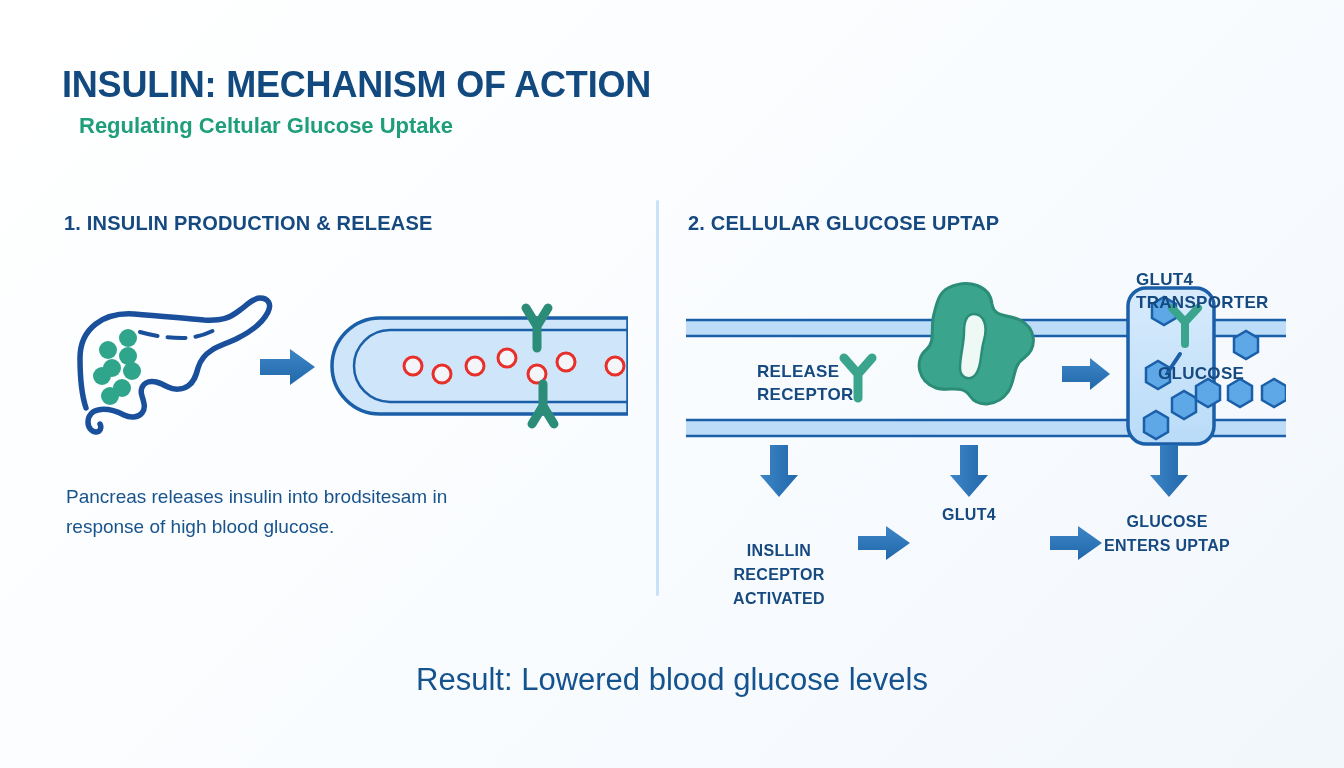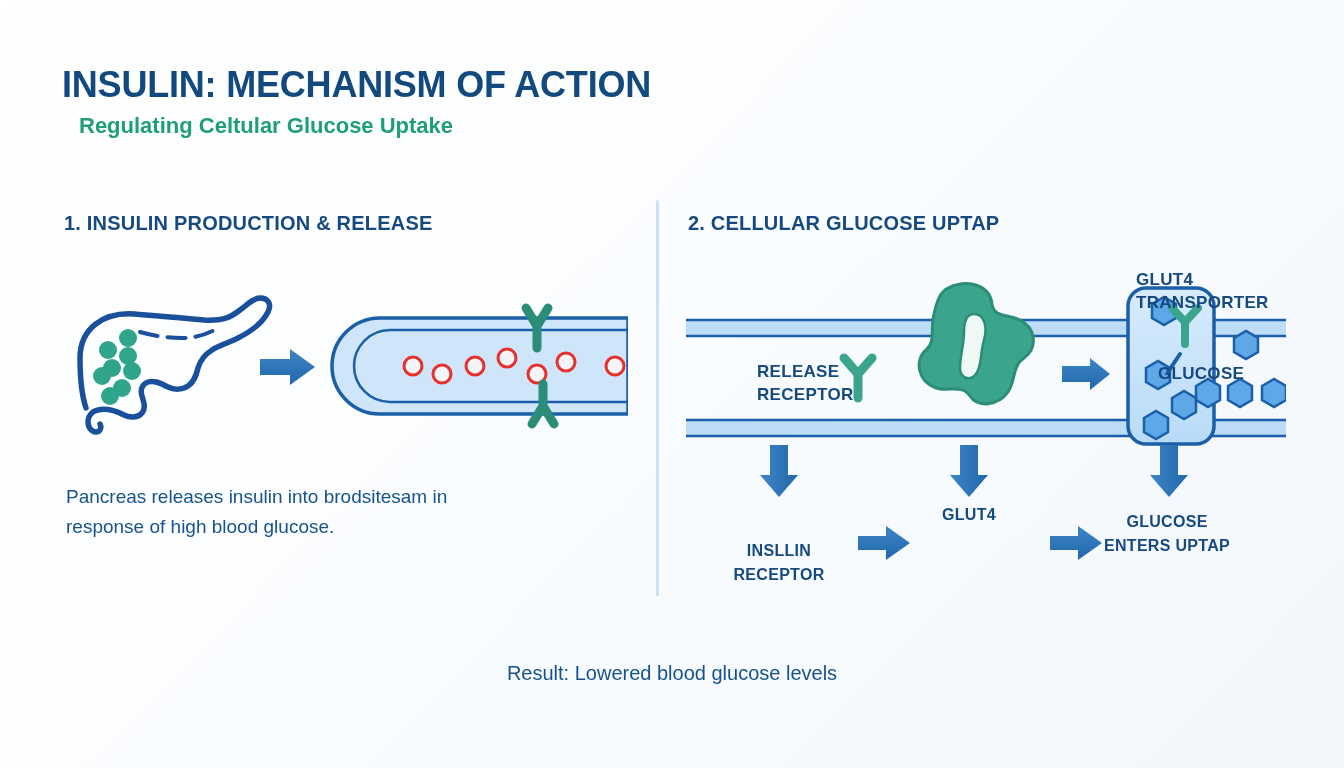--- a/index.html
+++ b/index.html
@@ -74,21 +74,21 @@
     color: #15497f; line-height: 24px; text-align: center;
     white-space: nowrap;
   }
   #flow-1 { left: 690px; top: 503px; width: 178px; margin-top: 36px; }
   #flow-2 { left: 880px; top: 503px; width: 178px; }
   #flow-3 { left: 1078px; top: 510px; width: 178px; }
   
   .result {
     position: absolute; left: 0; top: 662px; width: 1344px;
     text-align: center;
-    font-size: 20px; color: #15538f;
+    font-size: 31px; color: #15538f;
   }
 </style>
 </head>
 <body>
 
 <div id="stage">
 
   <div class="title">INSULIN: MECHANISM OF ACTION</div>
   <div class="subtitle">Regulating Celtular Glucose Uptake</div>
 
@@ -228,20 +228,21 @@
   <svg class="arrow-svg" style="left:948px; top:443px;" width="42" height="56" viewBox="0 0 42 56">
     <path d="M12 2 H30 V32 H40 L21 54 L2 32 H12 Z" fill="url(#dg1)"></path>
   </svg>
   <svg class="arrow-svg" style="left:1148px; top:443px;" width="42" height="56" viewBox="0 0 42 56">
     <path d="M12 2 H30 V32 H40 L21 54 L2 32 H12 Z" fill="url(#dg1)"></path>
   </svg>
 
   <div class="flow-label" id="flow-1">
     <div>INSLLIN</div>
     <div>RECEPTOR</div>
+    <div>ACTIVATED</div>
   </div>
 
   <svg class="arrow-svg" style="left:856px; top:524px;" width="56" height="38" viewBox="0 0 56 38">
     <path d="M2 12 L30 12 L30 2 L54 19 L30 36 L30 26 L2 26 Z" fill="url(#arrg2)"></path>
   </svg>
 
   <div class="flow-label" id="flow-2">
     <div>GLUT4</div>
   </div>
 

